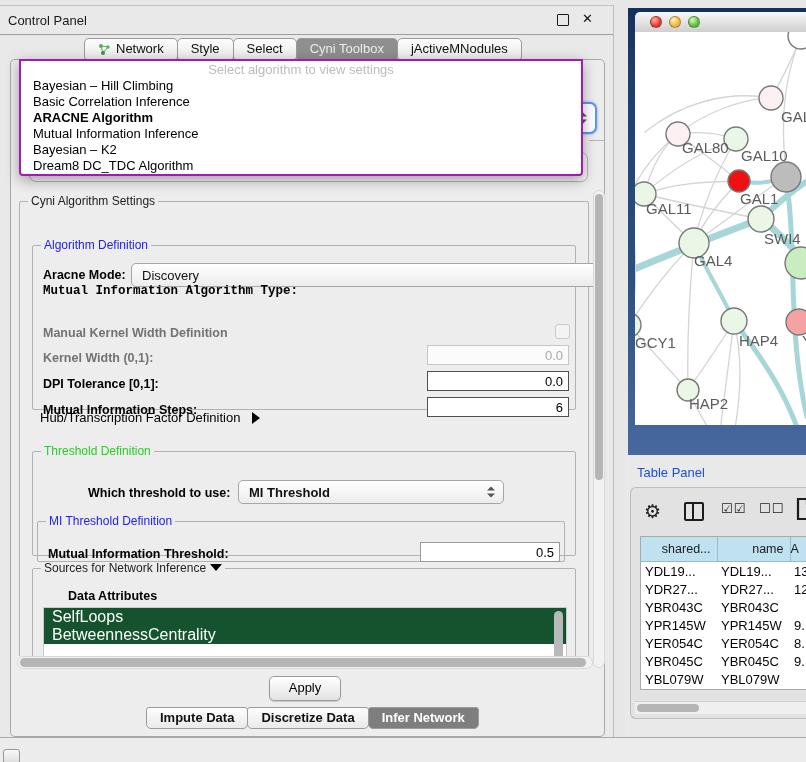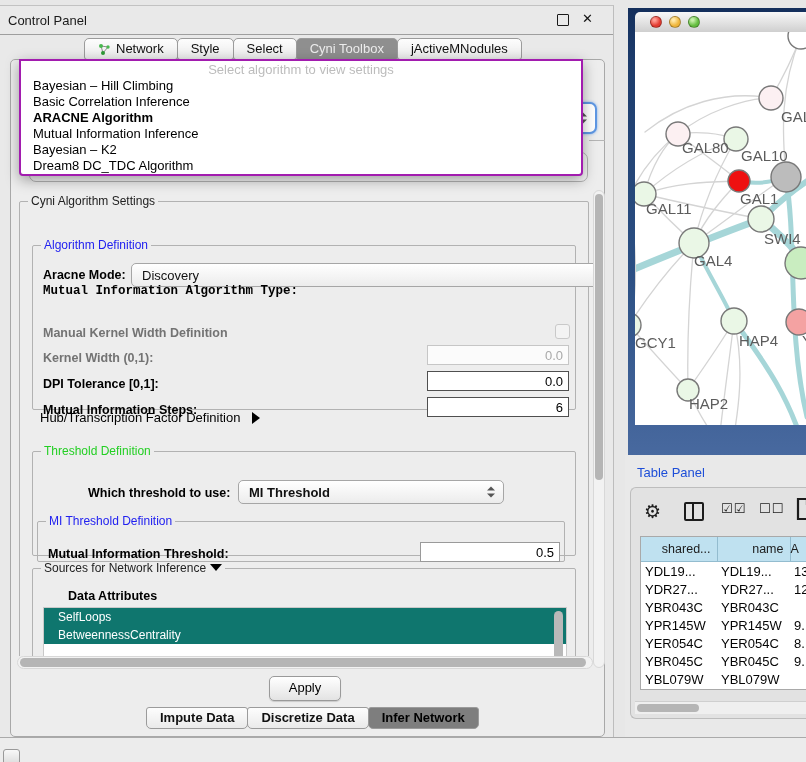--- a/index.html
+++ b/index.html
@@ -17,21 +17,21 @@
               border:1.6px solid #1a1a1a;border-radius:1px;}
   .close-icon{position:absolute;right:20px;top:5px;font-size:13px;font-weight:bold;color:#111;}
 
   
   .tab-row{position:absolute;display:flex;}
   .tab{height:20px;line-height:20px;padding:0 13px;font-size:13px;color:#111;
        background:linear-gradient(#fdfdfd,#eaeaea);border:1px solid #9b9b9b;margin-left:-1px;
        border-radius:5px 5px 3px 3px;display:flex;align-items:center;gap:5px;white-space:nowrap;}
   .tab.sel{background:#8f8f8f;color:#ededed;}
   .tab-row.bottom .tab{border-radius:3px 3px 5px 5px;font-weight:bold;}
-  .tab-row.bottom .tab.sel{background:#7e7e7e;color:#000000;font-weight:bold;text-align:right;}
+  .tab-row.bottom .tab.sel{background:#7e7e7e;color:#ffffff;font-weight:bold;text-align:right;}
 
   .content-panel{position:absolute;left:10px;top:53px;width:593px;height:676px;
                  background:#ededed;border:1px solid #a8a8a8;border-radius:5px;}
 
   
   .ghost-combo{position:absolute;left:18px;top:92px;width:559px;height:30px;z-index:1;
                border:1px solid #b3b3b3;border-radius:7px;background:#f4f4f4;
                font-size:13px;color:#9f9f9f;line-height:30px;padding-left:12px;box-sizing:border-box;}
   .blue-frag{position:absolute;left:530px;top:42px;width:52px;height:28px;z-index:1;
              border:2px solid #5e97e3;border-radius:7px;background:#fff;
@@ -67,21 +67,21 @@
             font-family:"Liberation Sans","DejaVu Sans",sans-serif;}
   .numfield.dis{border:1px solid #c6c6c6;color:#a9a9a9;background:#fbfbfb;}
   .cb{position:absolute;width:13px;height:13px;border:1px solid #c9c9c9;border-radius:3px;background:#f3f3f3;}
   .hub-row{position:absolute;font-size:13px;color:#000;white-space:nowrap;}
   .tri-right{display:inline-block;margin-left:8px;border-top:6px solid transparent;
              border-bottom:6px solid transparent;border-left:8px solid #000;vertical-align:-2px;}
   .tri-down{display:inline-block;border-left:6px solid transparent;border-right:6px solid transparent;
             border-top:7px solid #000;vertical-align:1px;margin-left:4px;}
   .attr-title{position:absolute;font-size:12.5px;font-weight:bold;color:#000;padding-left:29px;}
   .attr-list{position:absolute;background:#fff;border:1px solid #c9c9c9;overflow:hidden;}
-  .attr-item{height:18px;line-height:18px;background:#0f766e;color:#fff;font-size:12px;padding-left:14px;}
+  .attr-item{height:18px;line-height:18px;background:#14532d;color:#fff;font-size:16px;padding-left:8px;}
   .list-thumb{position:absolute;width:9px;border-radius:5px;background:#b9b9b9;}
 
   .vscroll{position:absolute;width:12px;background:#f2f2f2;border:1px solid #d8d8d8;border-radius:6px;box-sizing:border-box;}
   .vthumb{position:absolute;left:1px;width:8px;border-radius:5px;background:#b5b5b5;}
   .hscroll{position:absolute;height:13px;background:#f2f2f2;border:1px solid #d8d8d8;border-radius:7px;box-sizing:border-box;}
   .hthumb{position:absolute;top:1px;height:9px;border-radius:5px;background:#b5b5b5;}
 
   .apply-btn{position:absolute;width:70px;height:23px;border:1px solid #9a9a9a;border-radius:5px;
              background:linear-gradient(#ffffff,#e3e3e3);font-size:13px;color:#000;
              text-align:center;line-height:22px;box-shadow:0 1px 1px rgba(0,0,0,0.15);}

